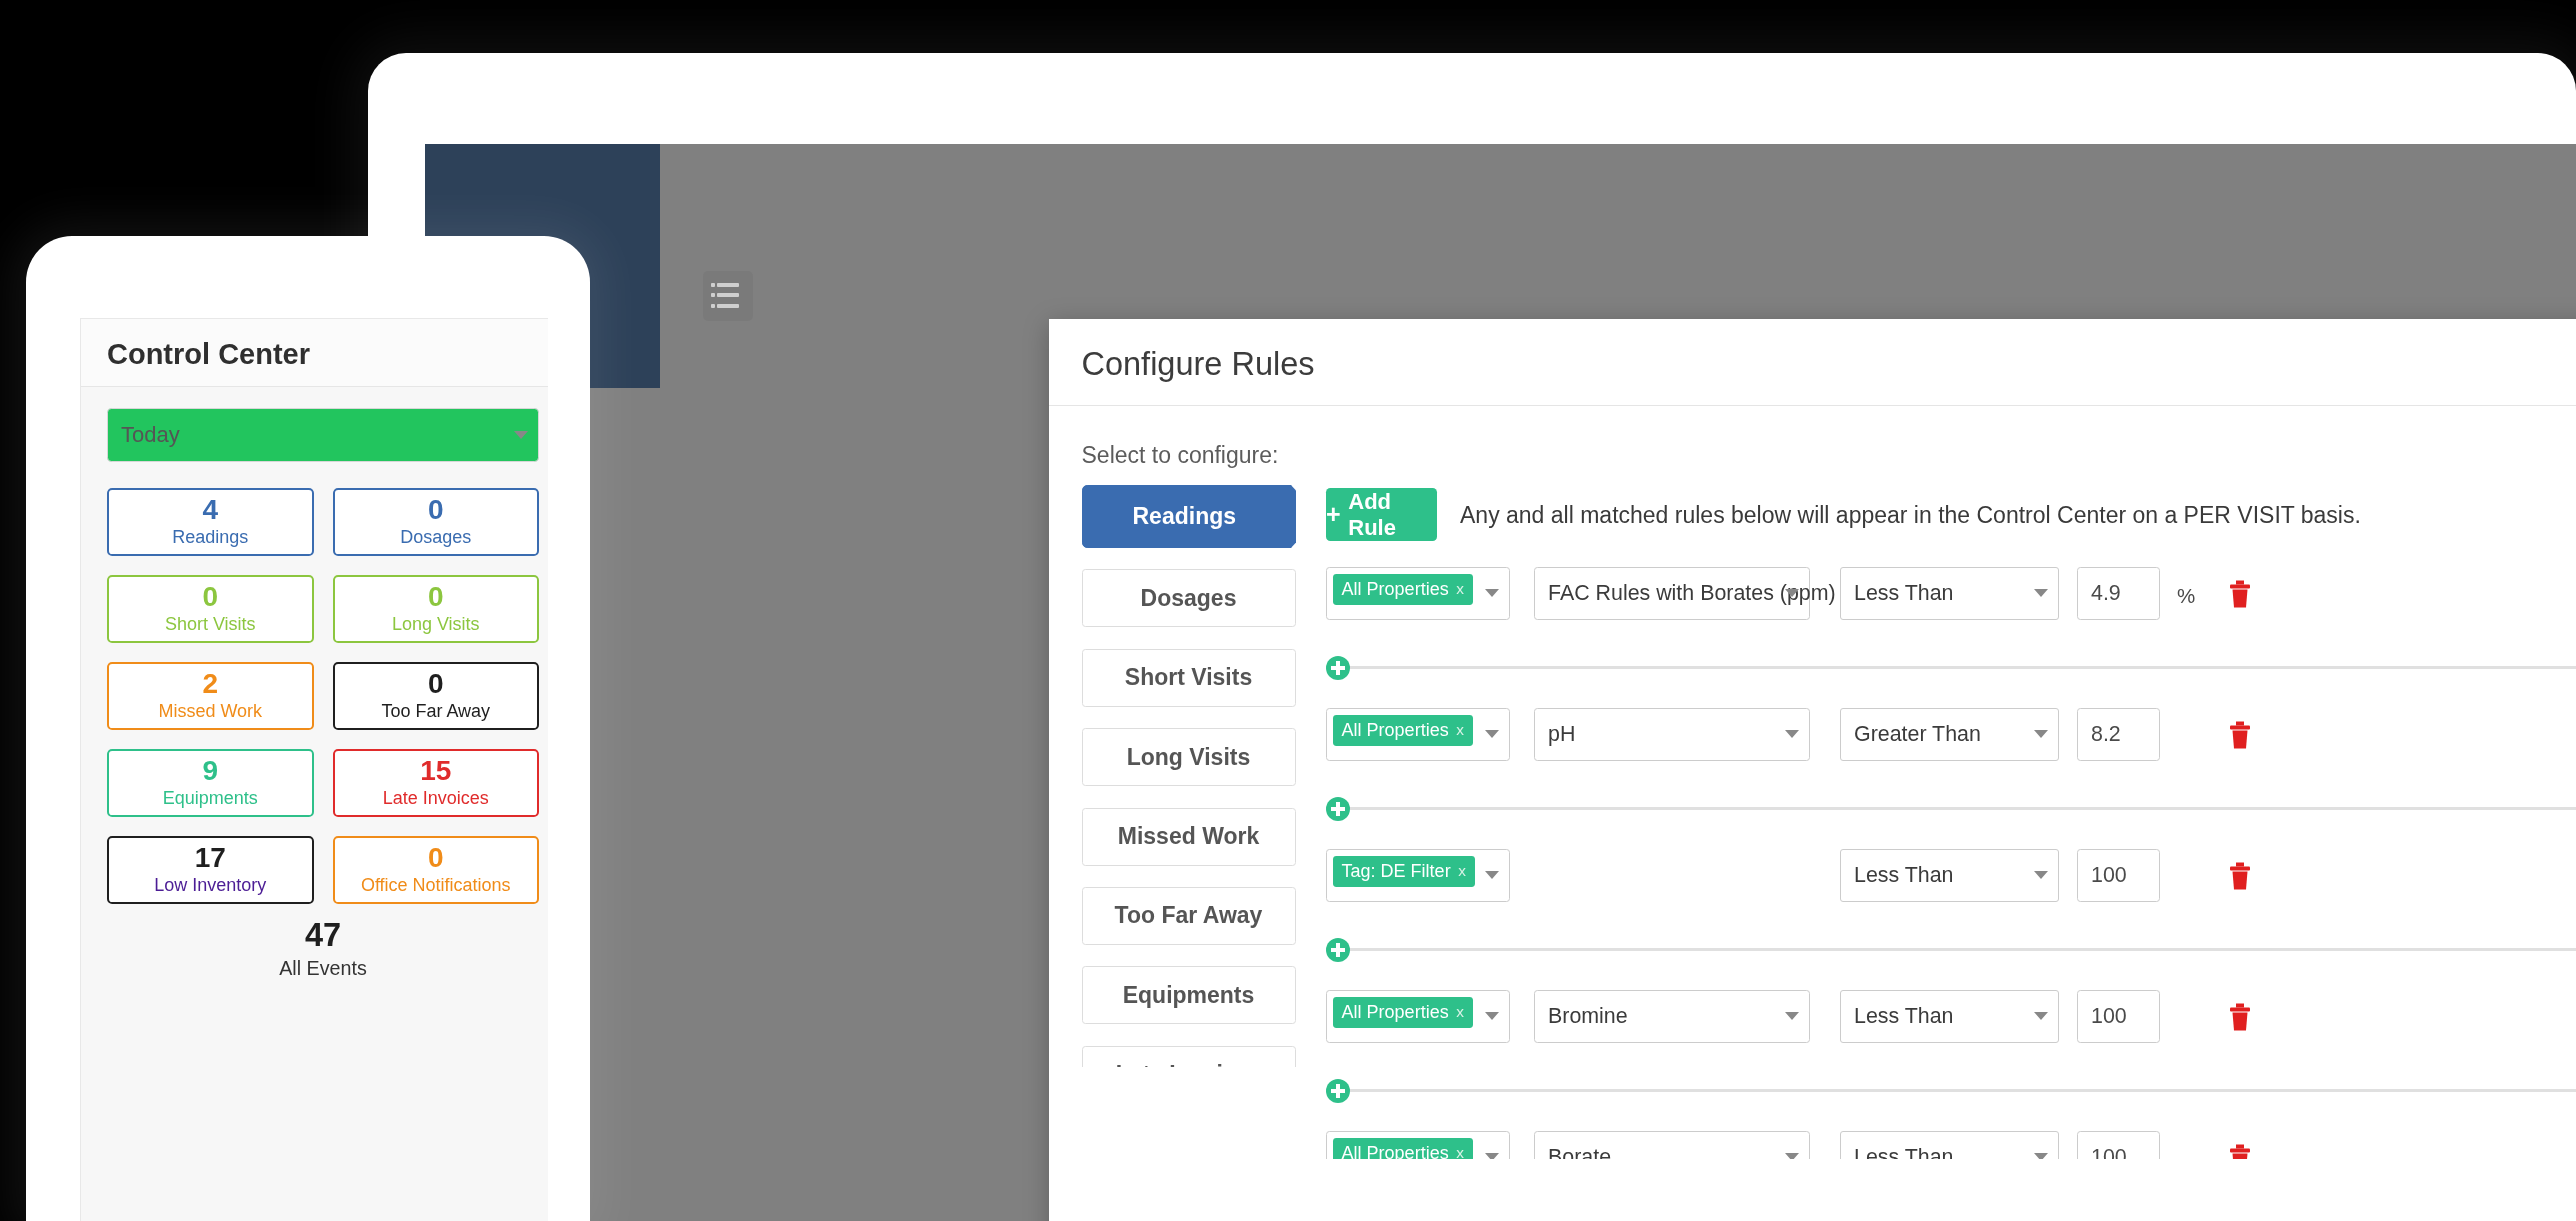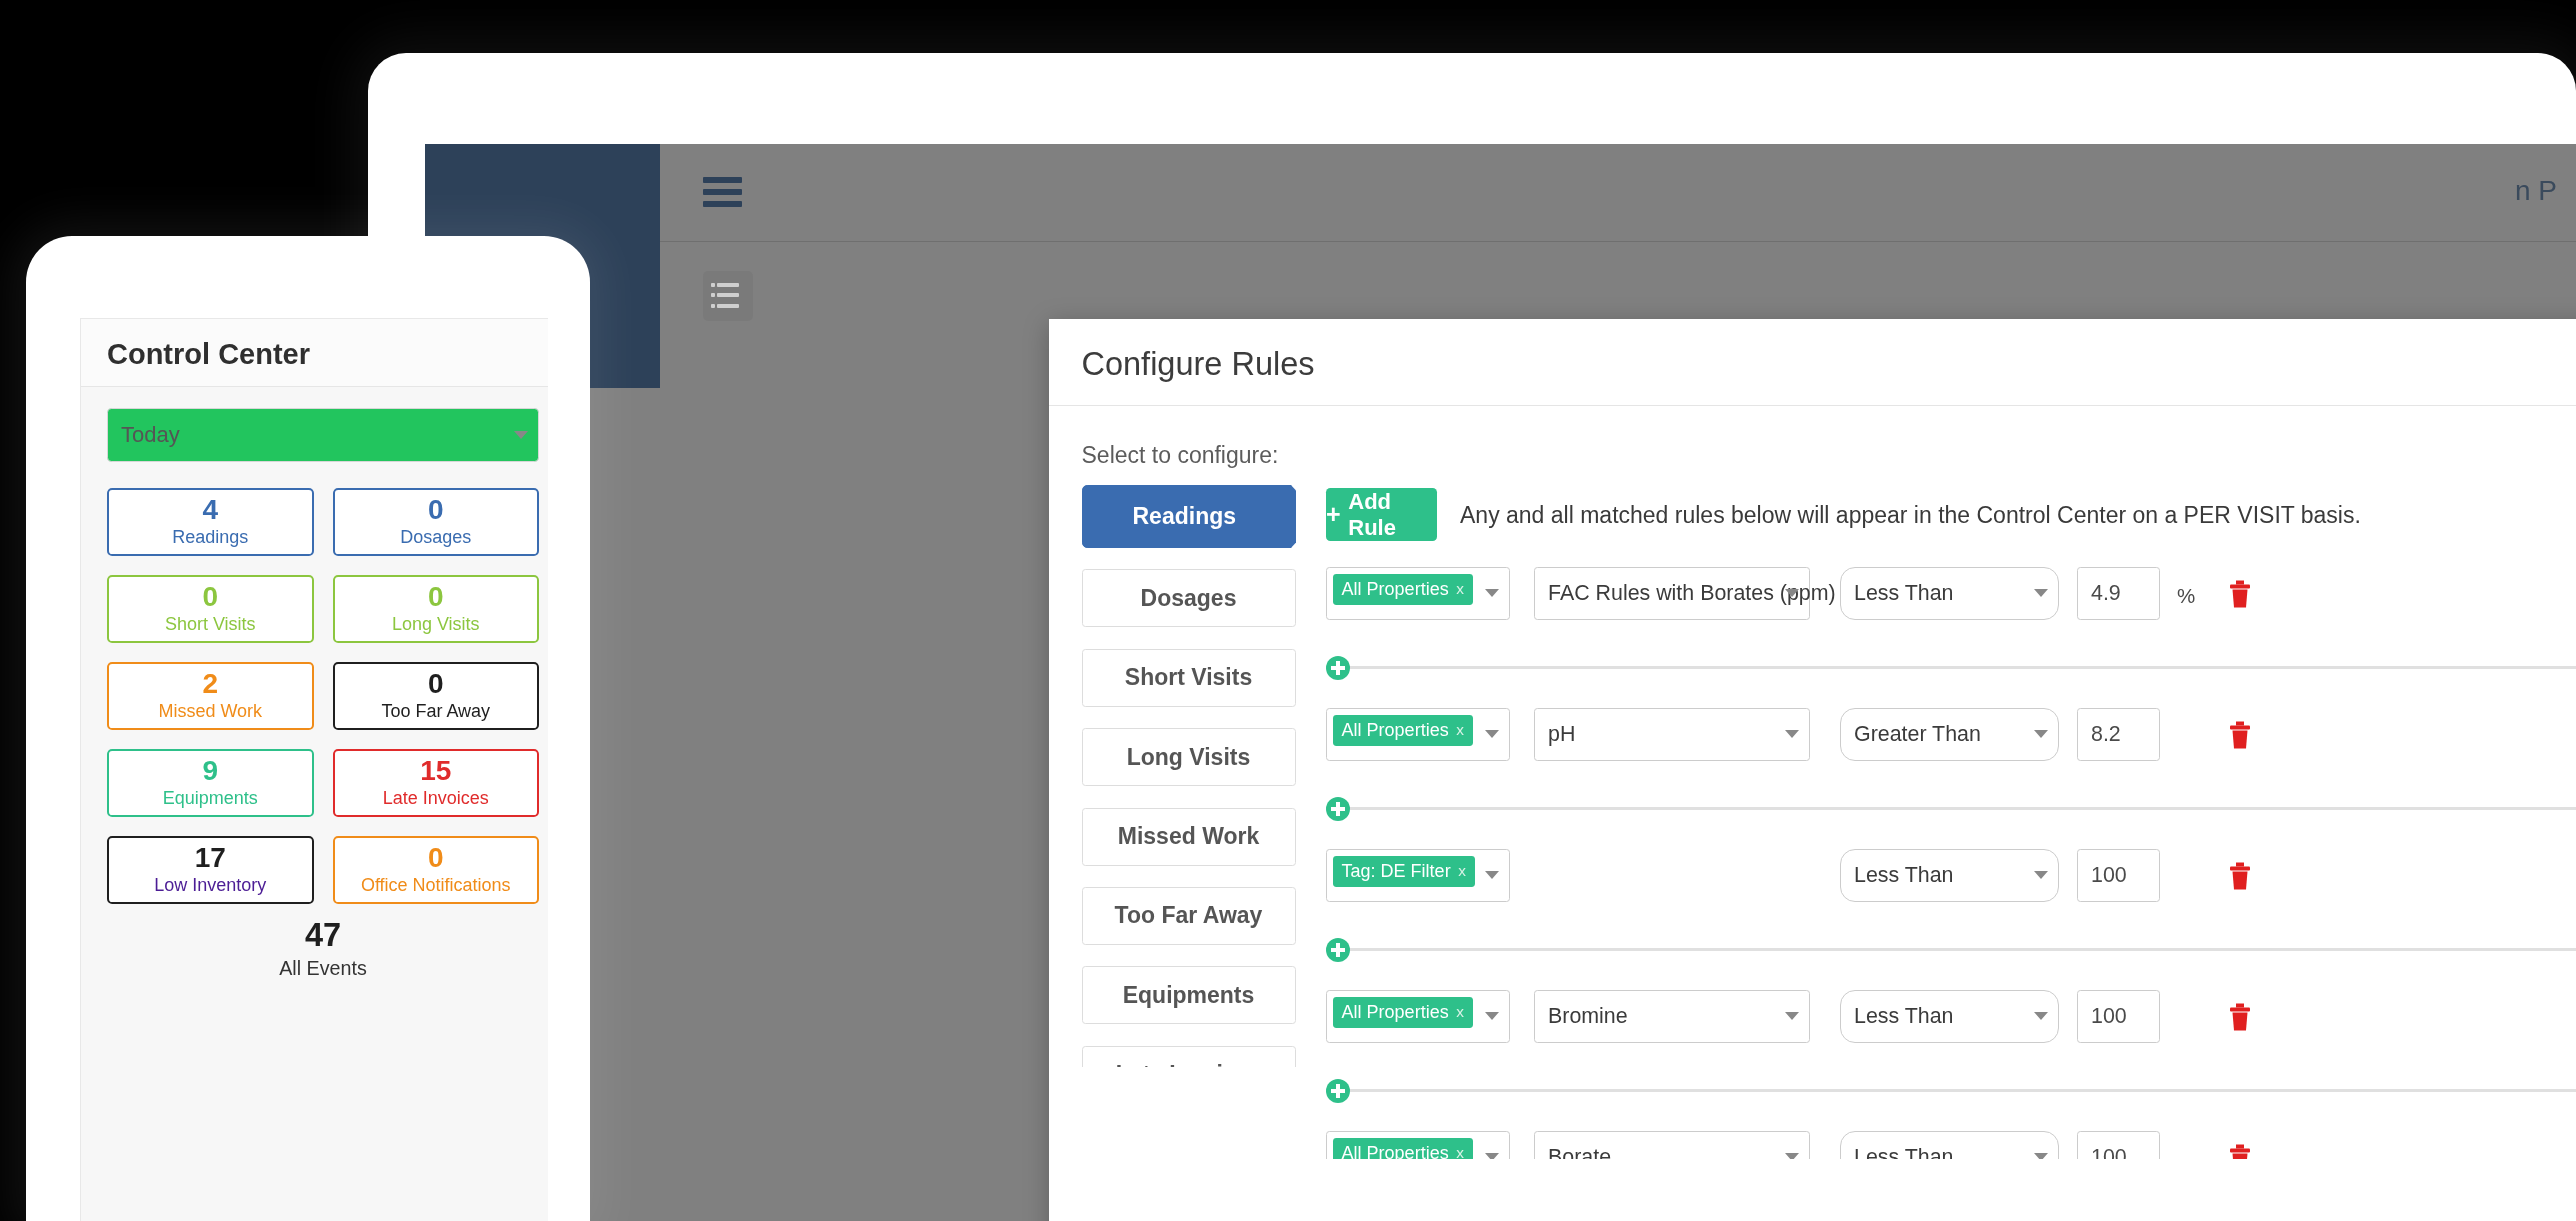--- a/index.html
+++ b/index.html
@@ -142,21 +142,21 @@
   }
 
   .field-select {
     position: absolute; left: 208px; top: 6.8px;
     width: 276px; height: 53px;
     background: #fff; border: 0.9px solid #ccc; border-radius: 3.4px;
   }
   .op-select {
     position: absolute; left: 514px; top: 6.8px;
     width: 219px; height: 53px;
-    background: #fff; border: 0.9px solid #ccc; border-radius: 15px;
+    background: #fff; border: 0.9px solid #ccc; border-radius: 3px;
   }
   .sel-text {
     position: absolute; left: 13px; top: 50%; transform: translateY(-50%);
     font-size: 21.4px; color: #3b3b3b; white-space: nowrap;
   }
   .val-input {
     position: absolute; left: 751px; top: 6.8px;
     width: 83px; height: 53px;
     background: #fff; border: 0.9px solid #ccc; border-radius: 3.4px;
   }
@@ -239,28 +239,20 @@
 <body>
 
 <div id="stage">
 
   <div id="desktop-frame"></div>
 
   <div id="desktop-screen">
 
     <div id="app-sidebar"></div>
 
-    <div id="app-topbar">
-      <div id="hamburger">
-        <span></span>
-          <span></span>
-          <span></span>
-      </div>
-      <div id="app-title-behind">n P</div>
-    </div>
 
     <div id="listicon-btn">
       <div class="li-dot" style="top:12px"></div>
         <div class="li-row" style="top:12px"></div>
       <div class="li-dot" style="top:22px"></div>
         <div class="li-row" style="top:22px"></div>
       <div class="li-dot" style="top:32.5px"></div>
         <div class="li-row" style="top:32.5px"></div>
     </div>
 

